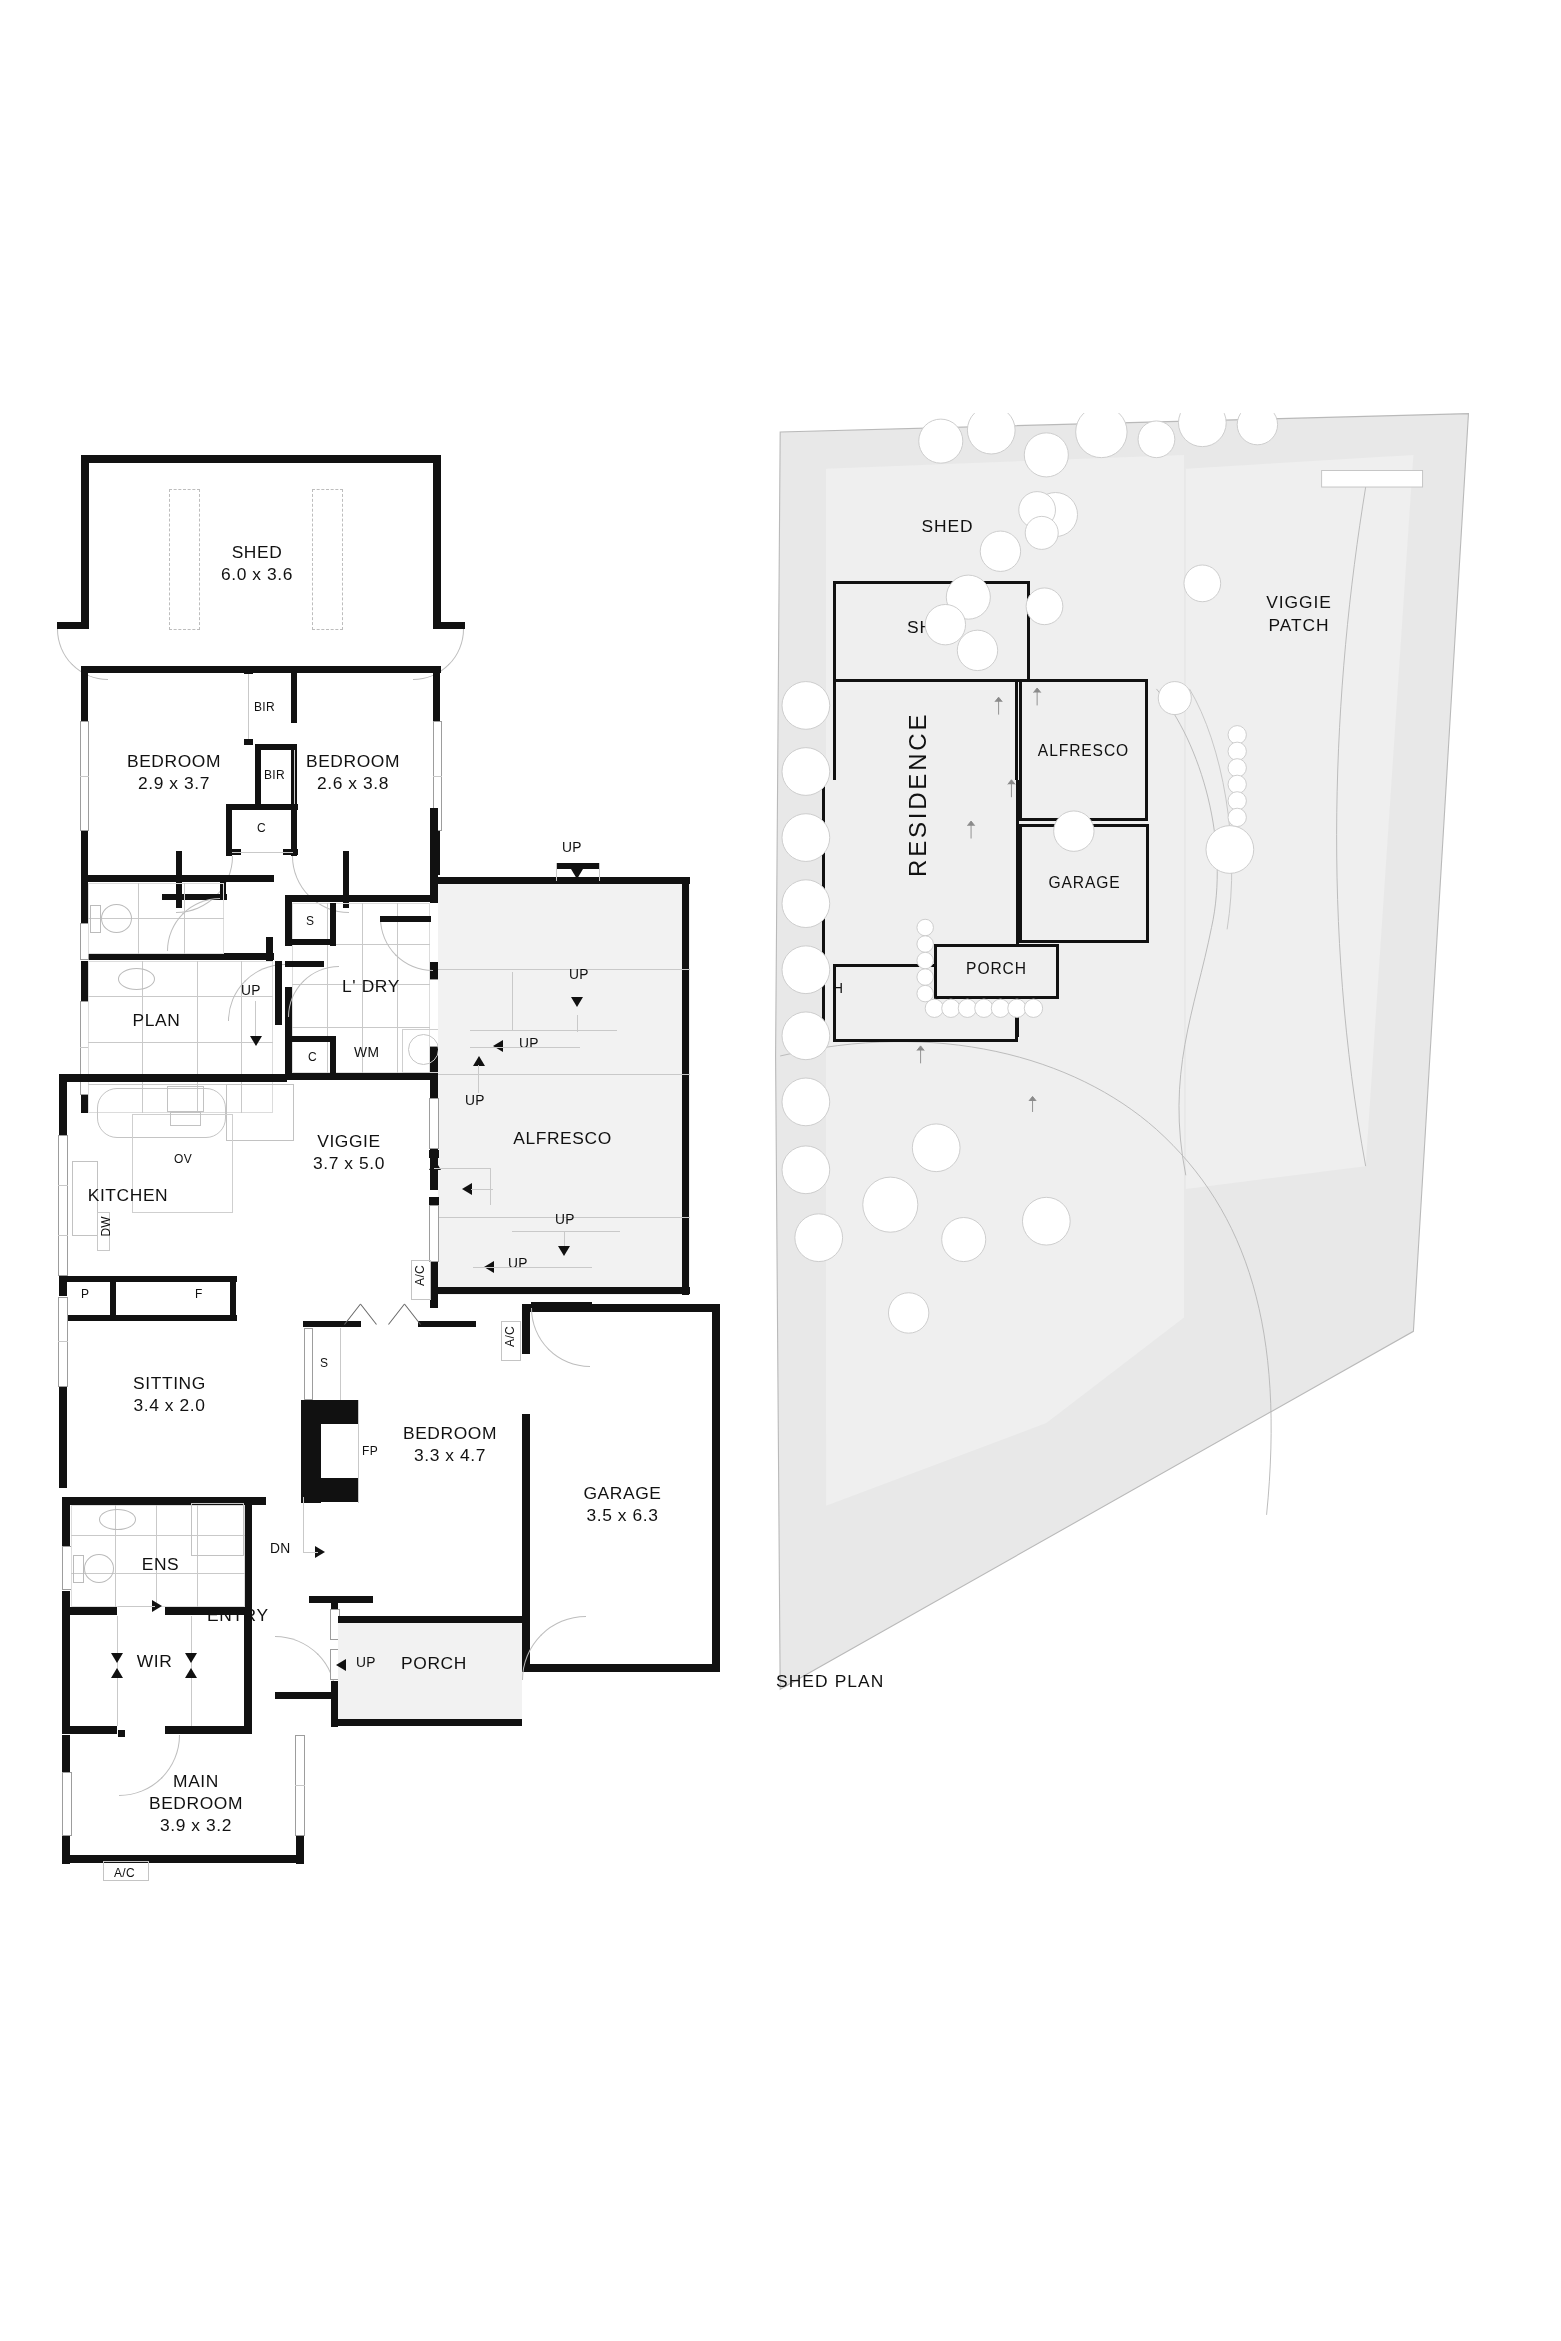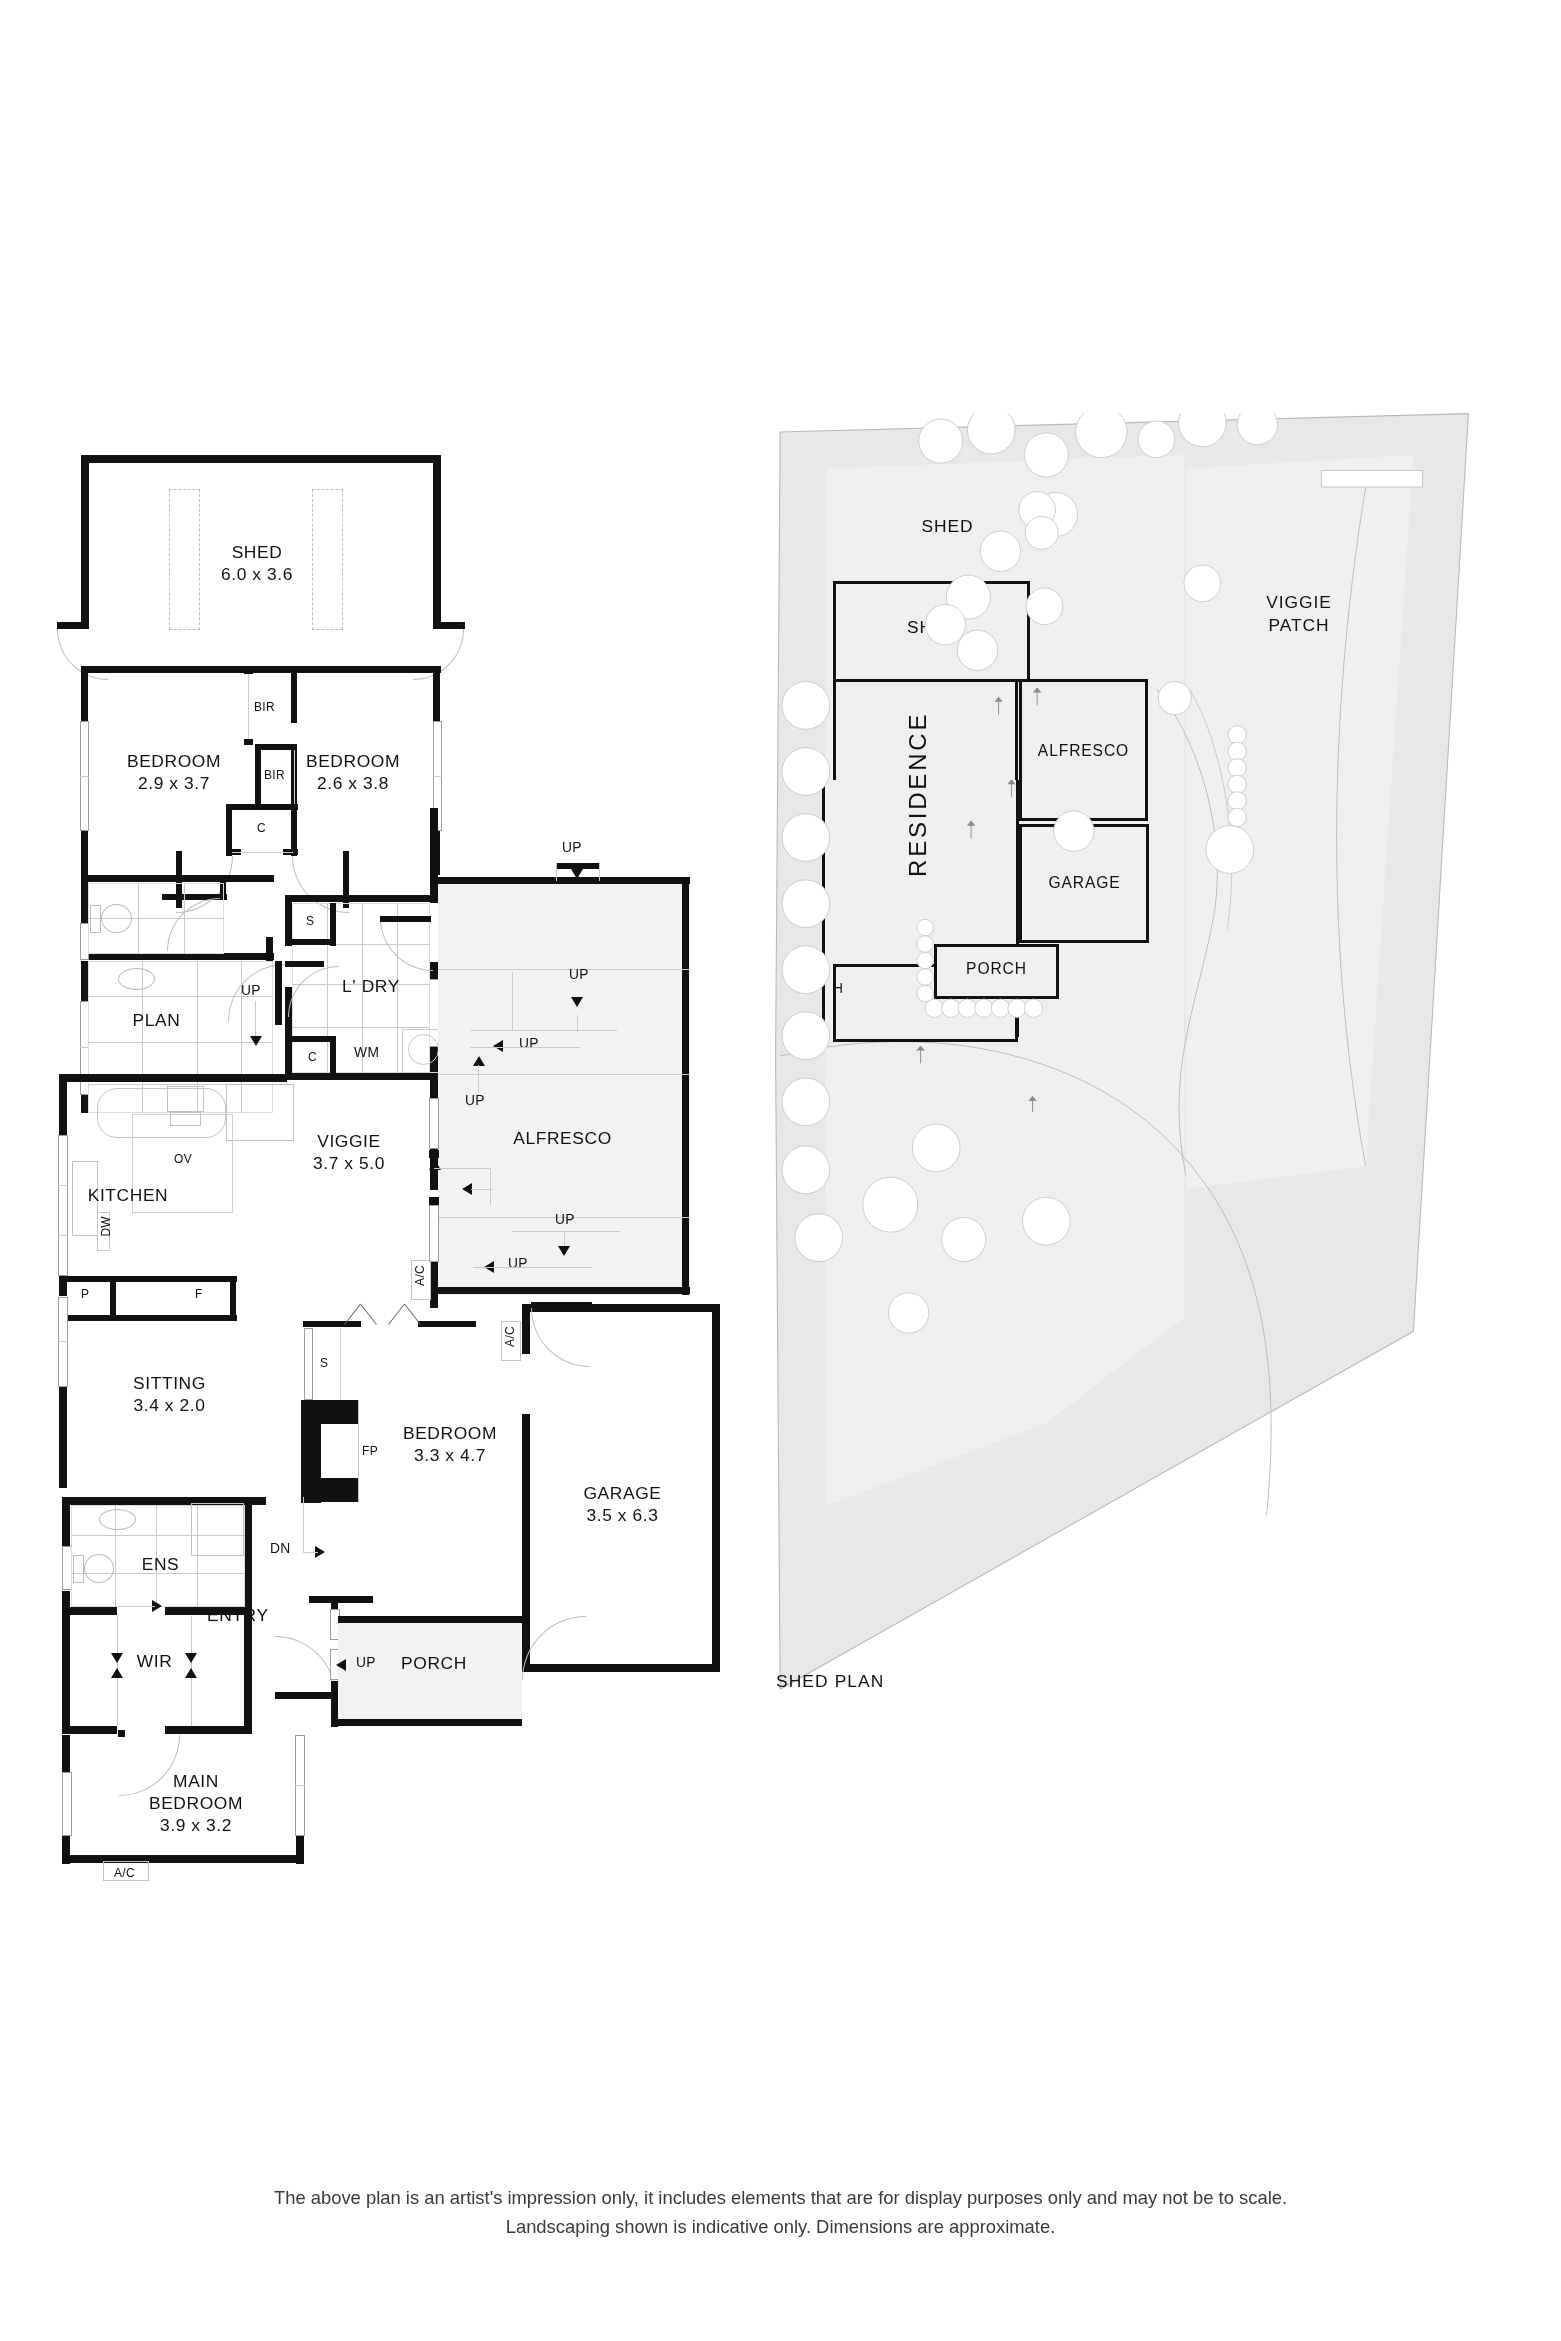--- a/index.html
+++ b/index.html
@@ -511,19 +511,15 @@
         <path d="M218,445 l0,18 M214,449 l4,-5 l4,5"></path>
         <path d="M163,690 l0,18 M159,694 l4,-5 l4,5"></path>
         <path d="M285,745 l0,16 M281,749 l4,-5 l4,5"></path>
       </g>
     </svg>
 
   </div>
 
   <div id="siteplan-label">SHED PLAN</div>
 
-  <div id="footer">
-    <div>The above plan is an artist's impression only, it includes elements that are for display purposes only and may not be to scale.</div>
-    <div>Landscaping shown is indicative only. Dimensions are approximate.</div>
-  </div>
 
 </div>
 
 
 </body></html>

